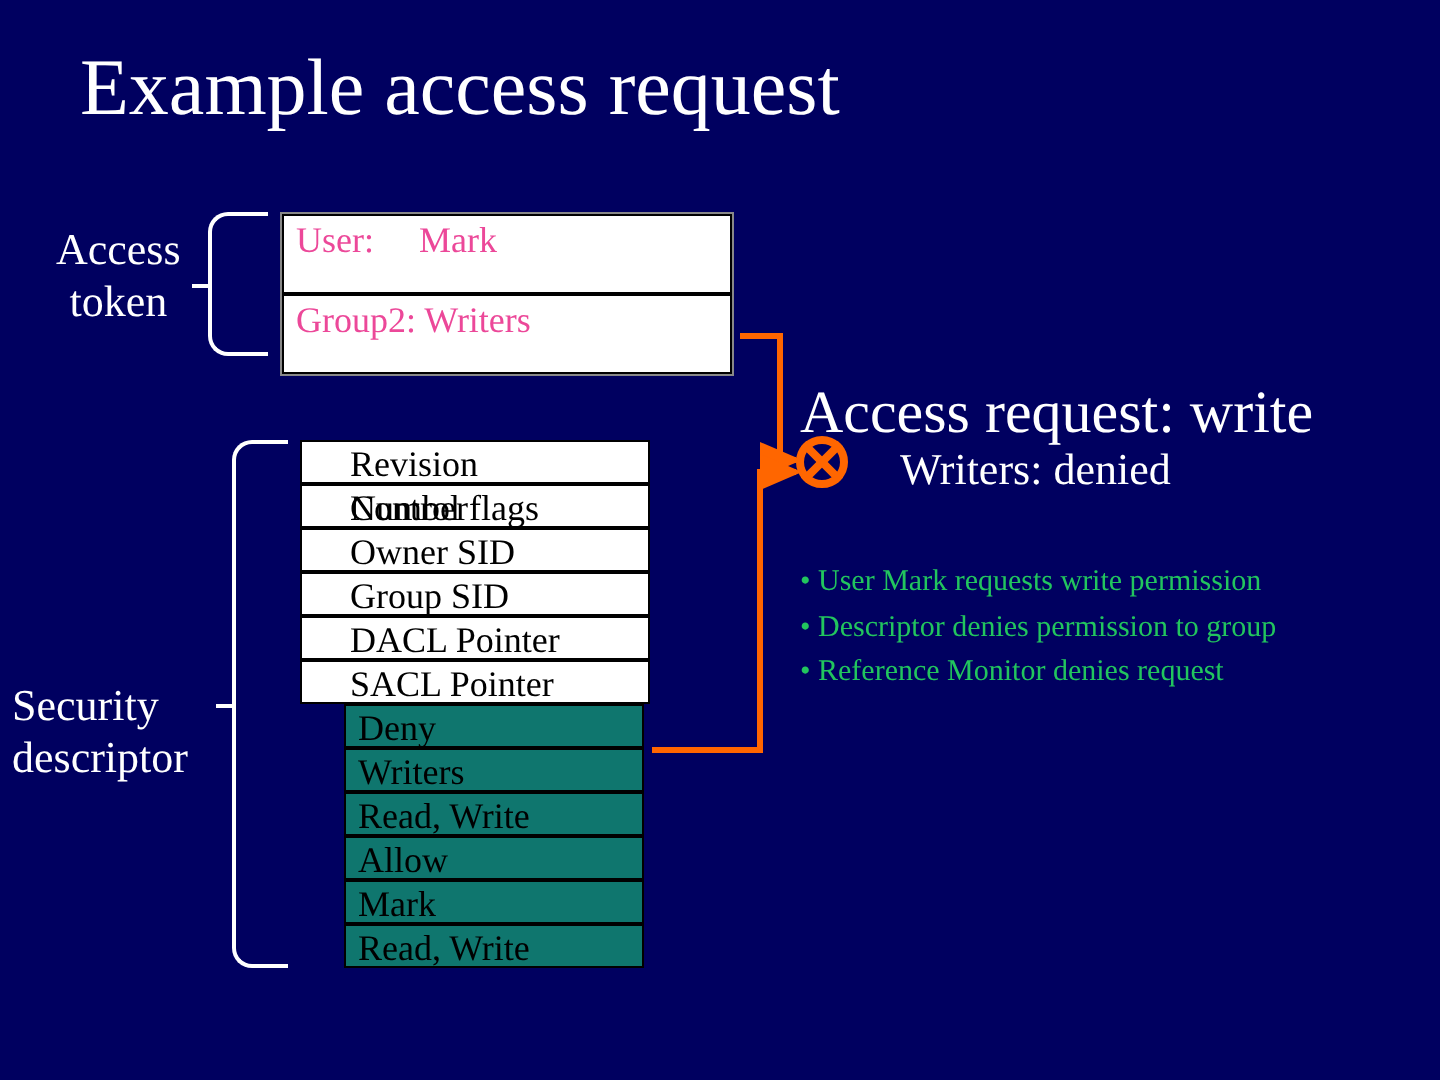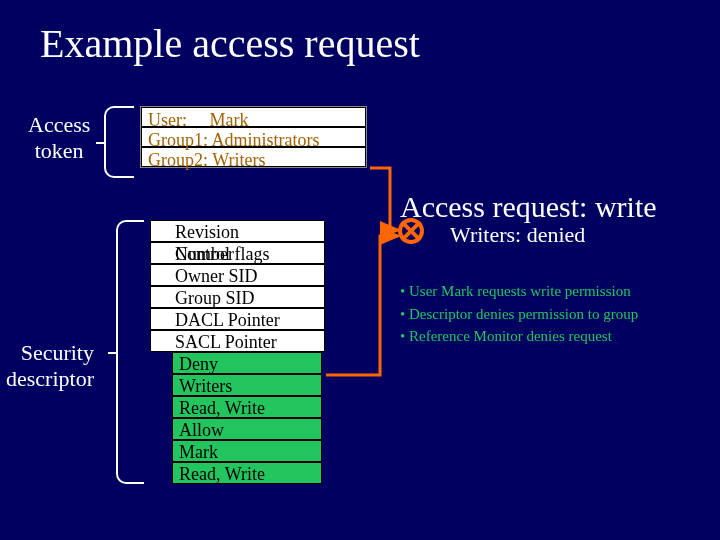--- a/index.html
+++ b/index.html
@@ -27,56 +27,56 @@
     text-align: center;
     line-height: 1.2;
     margin-left: 16px;
   }
   .label-security-desc {
     color: #fff;
     font-size: 22px;
     position: absolute;
     top: 340px;
     left: 6px;
-    text-align: right;
+    text-align: left;
     line-height: 1.2;
   }
   .token-box {
     position: absolute;
     top: 106px;
     left: 140px;
     border: 1px solid #888;
   }
   .token-row {
     background: #fff;
-    color: #a16207;
+    color: #ec4899;
     border: 1px solid #000;
     font-size: 18px;
     padding: 0 6px;
-    height: 20px;
+    height: 40px;
     line-height: 24px;
     width: 225px;
   }
   .desc-box {
     position: absolute;
     top: 220px;
     left: 150px;
   }
   .desc-row {
     background: #fff;
     color: #000;
     border: 1px solid #000;
     font-size: 18px;
     padding: 0 24px;
     height: 22px;
     line-height: 22px;
     width: 175px;
   }
   .desc-row.magenta {
-    background: #22c55e;
+    background: #0f766e;
     width: 150px;
     margin-left: 22px;
     padding: 0 6px;
   }
   .request-line {
     color: #fff;
     font-size: 30px;
     position: absolute;
     top: 190px;
     left: 400px;
@@ -180,21 +180,20 @@
 
 <div class="label-access-token">
   <span style="white-space:pre-line">Access
 token</span>
 </div>
 
 <div class="brace-token"></div>
 
 <div class="token-box">
   <div class="token-row" style="white-space:pre">User:     Mark</div>
-  <div class="token-row">Group1: Administrators</div>
   <div class="token-row">Group2: Writers</div>
 </div>
 
 <div class="label-security-desc">
   <span style="white-space:pre-line">Security
 descriptor</span>
 </div>
 
 <div class="brace-desc"></div>
 

